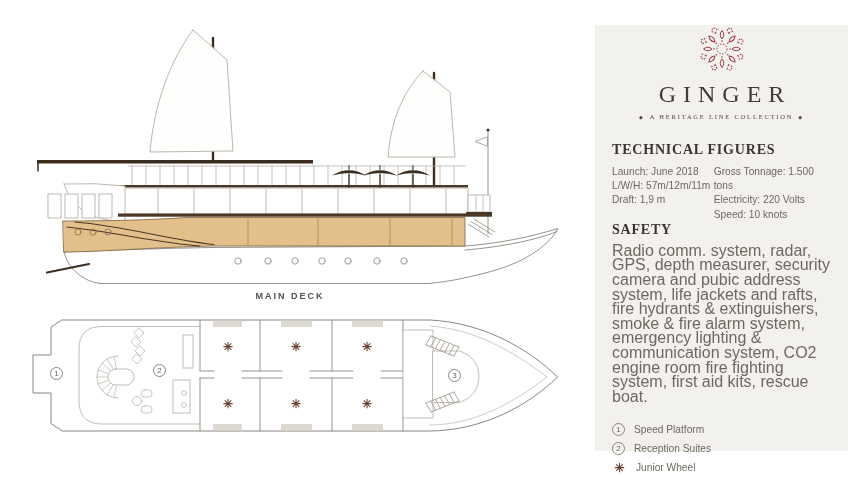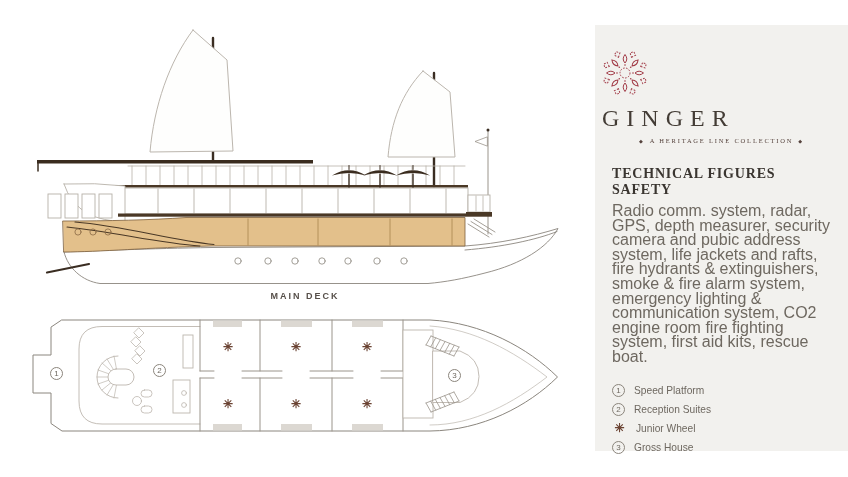--- a/index.html
+++ b/index.html
@@ -4,30 +4,30 @@
 <style>
   * { margin:0; padding:0; box-sizing:border-box; }
   html,body { background:#ffffff; }
   body { font-family:"Liberation Sans", sans-serif; }
   .stage { position:relative; width:848px; height:477px; background:#ffffff; overflow:hidden; }
 
   
   .ship-art { position:absolute; left:0; top:0; }
 
   
-  .deck-title { position:absolute; left:245px; top:291px; width:120px; text-align:center;
+  .deck-title { position:absolute; left:230px; top:291px; width:120px; text-align:center;
     font-size:9px; letter-spacing:2px; color:#57504a; font-weight:bold; }
   .plan-marker { position:absolute; width:13px; height:13px; border:1px solid #8b857c; border-radius:50%;
     font-size:8px; color:#6e6860; display:flex; align-items:center; justify-content:center; background:#fff; }
   .suite-flower { position:absolute; width:16px; height:16px; text-align:center; line-height:16px;
     font-size:12px; font-weight:bold; color:#6b4434; }
 
   
   .panel { position:absolute; left:595px; top:25px; width:253px; height:426px; background:#f2f1ee; }
-  .logo-block { text-align:left; padding-top:24px; }
+  .logo-block { text-align:center; }
   .brand { font-family:"Liberation Serif", serif; font-size:24px; letter-spacing:7px; color:#433c35;
     margin-top:4px; text-indent:7px; }
   .tagline { font-family:"Liberation Serif", serif; font-size:6.5px; letter-spacing:1.8px; color:#55423c;
     margin-top:5px; display:flex; align-items:center; justify-content:center; gap:5px; }
   .tagline .orn { font-size:5px; color:#55423c; }
 
   .section { margin:0 17px; }
   .sec-head { font-size:14px; font-weight:bold; letter-spacing:0.8px; color:#3a3530;font-family:Liberation Serif, serif; }
   .tech { margin-top:22px; }
   .tech-cols { display:flex; margin-top:7px; }
@@ -246,20 +246,32 @@
       <div class="brand">GINGER</div>
       <div class="tagline">
         <span class="orn">◆</span>
         <span>A HERITAGE LINE COLLECTION</span>
         <span class="orn">◆</span>
       </div>
     </div>
 
     <div class="section tech">
       <div class="sec-head">TECHNICAL FIGURES</div>
+      <div class="tech-cols">
+        <div class="tech-col left">
+          <div>Launch: June 2018</div>
+          <div>L/W/H: 57m/12m/11m</div>
+          <div>Draft: 1,9 m</div>
+        </div>
+        <div class="tech-col">
+          <div>Gross Tonnage: 1.500 tons</div>
+          <div>Electricity: 220 Volts</div>
+          <div>Speed: 10 knots</div>
+        </div>
+      </div>
     </div>
 
     <div class="section safety">
       <div class="sec-head">SAFETY</div>
       <p>Radio comm. system, radar, GPS, depth measurer, security camera and pubic address system, life jackets and rafts, fire hydrants &amp; extinguishers, smoke &amp; fire alarm system, emergency lighting &amp; communication system, CO2 engine room fire fighting system, first aid kits, rescue boat.</p>
     </div>
 
     <div class="section legend">
       <div class="legend-item">
         <span class="legend-badge">1</span>

